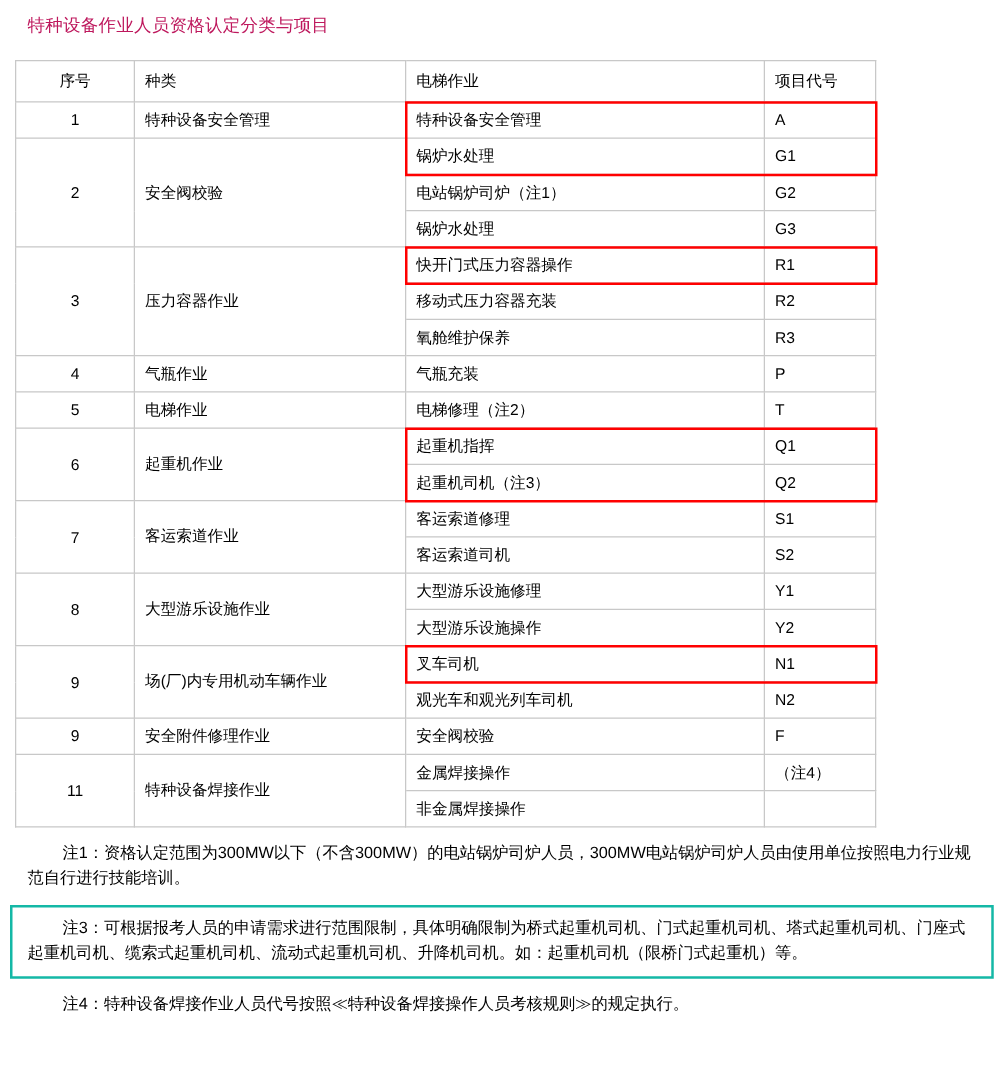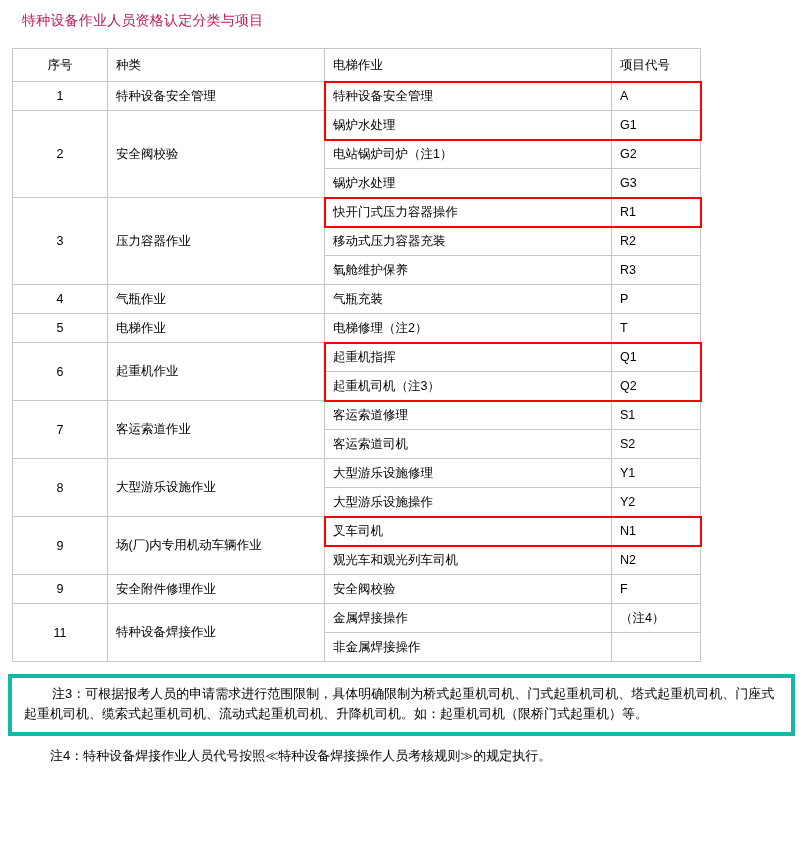--- a/index.html
+++ b/index.html
@@ -67,21 +67,21 @@
   }
   .note {
     margin: 10px 22px 0 22px;
     font-size: 13px;
     line-height: 1.55;
     text-indent: 28px;
     color: #000;
   }
   .note.boxed {
     position: relative;
-    border: 4px solid #14b8a6;
+    border: 2px solid #14b8a6;
     margin: 12px 8px 0 8px;
     padding: 6px 12px 8px 12px;
     text-indent: 28px;
   }
 </style>
 </head>
 <body>
 
 <div class="page">
 
@@ -204,17 +204,18 @@
     </table>
     <div id="hl-layer">
         <div class="hl" style="left: 323.5px; top: 32.5px; width: 378px; height: 60px;"></div>
         <div class="hl" style="left: 323.5px; top: 148.5px; width: 378px; height: 31px;"></div>
         <div class="hl" style="left: 323.5px; top: 293.5px; width: 378px; height: 60px;"></div>
         <div class="hl" style="left: 323.5px; top: 467.5px; width: 378px; height: 31px;"></div>
       </div>
   </div>
 
   <div class="notes" id="notes-container">
+      <p class="note">注1：资格认定范围为300MW以下（不含300MW）的电站锅炉司炉人员，300MW电站锅炉司炉人员由使用单位按照电力行业规范自行进行技能培训。</p>
       <p class="note boxed">注3：可根据报考人员的申请需求进行范围限制，具体明确限制为桥式起重机司机、门式起重机司机、塔式起重机司机、门座式起重机司机、缆索式起重机司机、流动式起重机司机、升降机司机。如：起重机司机（限桥门式起重机）等。</p>
       <p class="note">注4：特种设备焊接作业人员代号按照≪特种设备焊接操作人员考核规则≫的规定执行。</p>
     </div>
 
 </div>
 
 </body></html>

